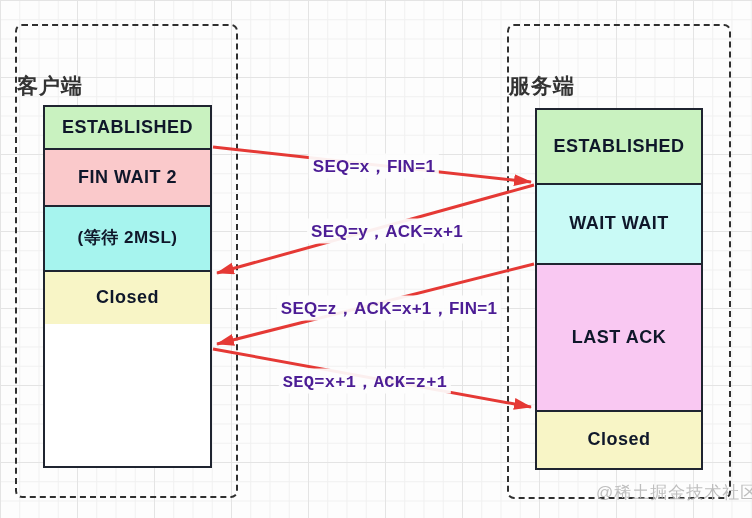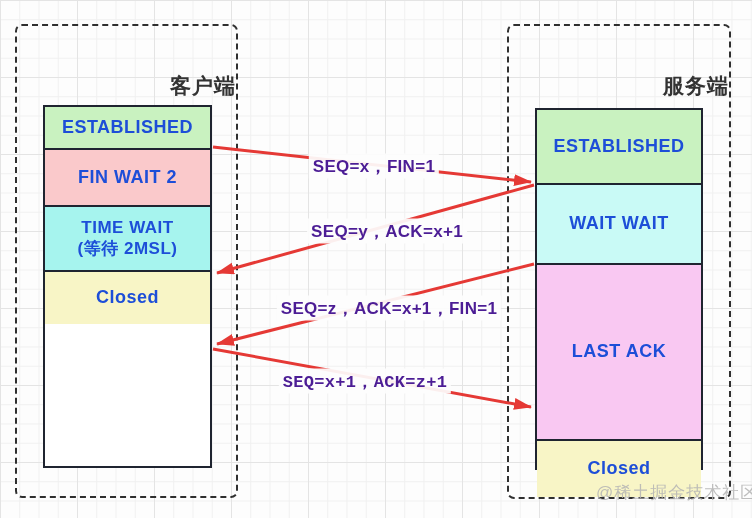--- a/index.html
+++ b/index.html
@@ -21,52 +21,52 @@
     position:absolute;
     border:2px dashed #2f2f2f;
     border-radius:7px;
     box-sizing:border-box;
     background:transparent;
   }
   .panel.client{left:15px;top:24px;width:223px;height:474px;}
   .panel.server{left:507px;top:24px;width:224px;height:475px;}
   .panel-title{
     position:absolute;top:46px;left:0;right:0;
-    text-align:right;
+    text-align:left;
     font-size:21px;font-weight:bold;color:#333;
     letter-spacing:1px;
   }
   .stack{
     position:absolute;
     border:2px solid #1f2430;
     box-sizing:border-box;
     background:#fff;
   }
   .stack.client{left:43px;top:105px;width:169px;height:363px;}
   .stack.server{left:535px;top:108px;width:168px;height:362px;}
   .state{
     box-sizing:border-box;
     display:flex;flex-direction:column;align-items:center;justify-content:center;
-    font-weight:bold;font-size:18px;color:#1d4ed8;
+    font-weight:bold;font-size:18px;color:#0f172a;
     letter-spacing:0.5px;
     text-align:right;
     line-height:1.2;
   }
   .state + .state{border-top:2px solid #1f2430;}
   .state .sub{font-size:17px;}
   
   .c0{height:41px;background:#c9f2c0;}
   .c1{height:129px;background:#cfe0f6;}
   .c2{height:57px;background:#fac9cb;}
   .c3{height:65px;background:#a6f4ee;font-size:17px;}
   .c4{height:54px;background:#f8f5c6;}
   
   .s0{height:73px;background:#c9f2c0;}
   .s1{height:80px;background:#c9faf6;}
-  .s2{height:176px;background:#f9c8f2;}
+  .s2{height:147px;background:#f9c8f2;}
   .s3{height:58px;background:#f8f5c6;}
   .arrows{position:absolute;left:0;top:0;width:752px;height:518px;pointer-events:none;}
   .msg-label{
     position:absolute;
     transform:translate(-50%,-50%);
     font-size:17px;font-weight:bold;color:#4c1d95;
     background:rgba(253,253,253,0.93);
     padding:1px 4px;
     white-space:nowrap;
     letter-spacing:0.3px;
@@ -93,21 +93,20 @@
   </div>
 
   <div class="panel server">
     <div class="panel-title">服务端</div>
   </div>
 
   <div class="stack client">
     <div class="state c0">ESTABLISHED</div>
     <div class="state c2">FIN WAIT 2</div>
     <div class="state c3">
-      <span>TIME WAIT</span>
       <span class="sub">(等待 2MSL)</span>
     </div>
     <div class="state c4">Closed</div>
   </div>
 
   <div class="stack server">
     <div class="state s0">ESTABLISHED</div>
     <div class="state s1">WAIT WAIT</div>
     <div class="state s2">LAST ACK</div>
     <div class="state s3">Closed</div>

